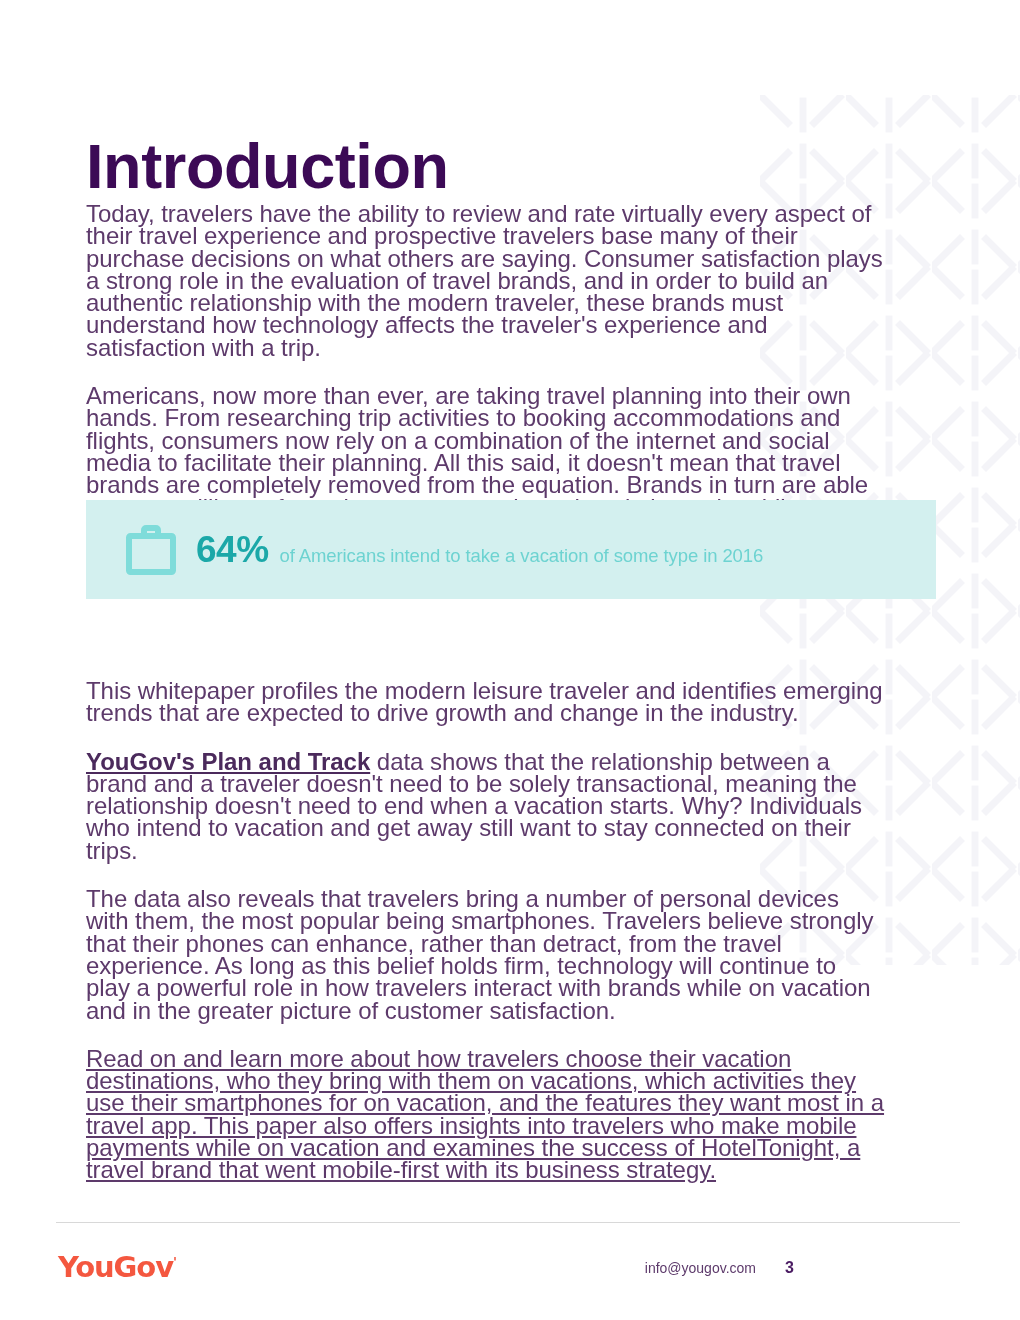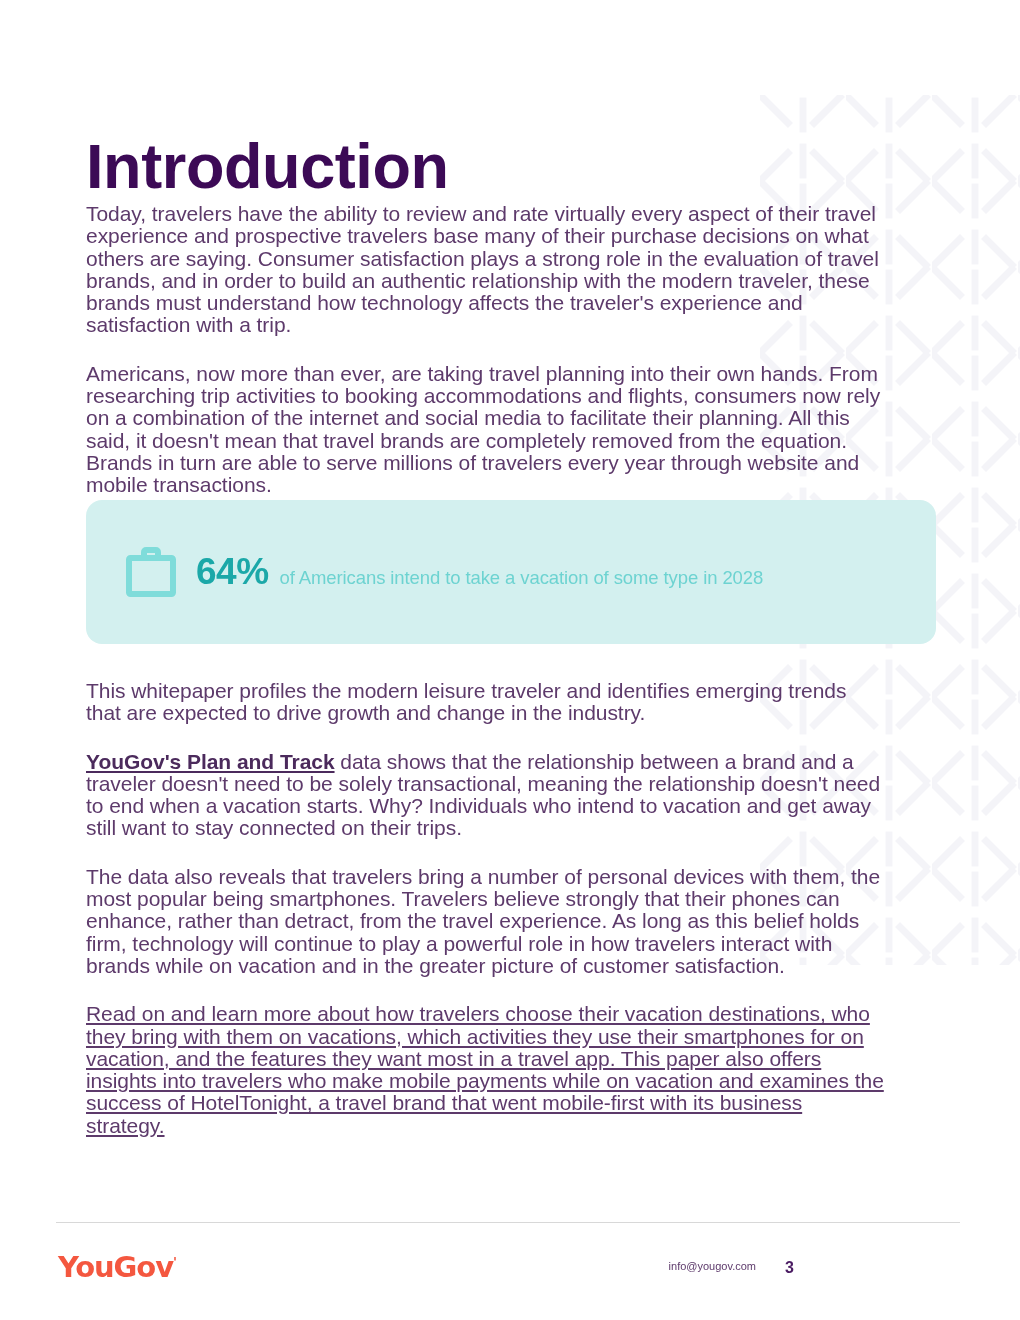--- a/index.html
+++ b/index.html
@@ -43,21 +43,21 @@
 
   
   .content {
     position: absolute;
     left: 86px;
     top: 203px;
     width: 800px;
   }
 
   .para {
-    font-size: 21px;
+    font-size: 24px;
     line-height: 22.3px;
     color: #5d3a6b;
     margin: 0 0 26px 0;
     letter-spacing: -0.05px;
   }
 
   .para.tight {
     margin-bottom: 0;
     text-decoration: underline;
   }
@@ -68,25 +68,24 @@
     text-underline-offset: 2px;
     color: #4b2a5c;
   }
 
   
   .callout {
     position: absolute;
     left: 86px;
     top: 500px;
     width: 850px;
-    height: 144px;
+    height: 99px;
     background: #d3f0ef;
     display: flex;
     align-items: center;
-    border-radius: 16px;
   }
 
   .callout-icon {
     margin-left: 36px;
     width: 58px;
     height: 58px;
     flex: 0 0 auto;
     display: flex;
     align-items: center;
     justify-content: center;
@@ -152,21 +151,21 @@
   .logo sup {
     font-size: 13px;
     vertical-align: super;
     line-height: 0;
   }
 
   .footer-email {
     position: absolute;
     right: 92px;
     top: 12px;
-    font-size: 11px;
+    font-size: 14px;
     color: #5d3a6b;
   }
 
   .footer-page {
     position: absolute;
     right: 54px;
     top: 11px;
     font-size: 16px;
     font-weight: 700;
     color: #4b1c63;
@@ -202,21 +201,21 @@
 
   <div class="callout">
     <span class="callout-icon">
       <svg viewBox="0 0 58 58" width="58" height="58" xmlns="http://www.w3.org/2000/svg" aria-hidden="true">
         <rect x="7" y="15" width="44" height="36" rx="1.5" fill="none" stroke="#7fdcda" stroke-width="6"></rect>
         <path d="M22 15 V9 a2 2 0 0 1 2 -2 h10 a2 2 0 0 1 2 2 v6" fill="none" stroke="#7fdcda" stroke-width="6"></path>
       </svg>
     </span>
     <span class="callout-text">
       <span class="stat-value">64%</span>
-      <span class="stat-label">of Americans intend to take a vacation of some type in 2028</span>
+      <span class="stat-label">of Americans intend to take a vacation of some type in 2016</span>
     </span>
   </div>
 
   <div class="content-lower">
     <p class="para">This whitepaper profiles the modern leisure traveler and identifies emerging trends that are expected to drive growth and change in the industry.</p>
     <p class="para"><a class="link-bold" href="#">YouGov's Plan and Track</a> <span>data shows that the relationship between a brand and a traveler doesn't need to be solely transactional, meaning the relationship doesn't need to end when a vacation starts. Why? Individuals who intend to vacation and get away still want to stay connected on their trips.</span></p>
     <p class="para">The data also reveals that travelers bring a number of personal devices with them, the most popular being smartphones. Travelers believe strongly that their phones can enhance, rather than detract, from the travel experience. As long as this belief holds firm, technology will continue to play a powerful role in how travelers interact with brands while on vacation and in the greater picture of customer satisfaction.</p>
     <p class="para tight">Read on and learn more about how travelers choose their vacation destinations, who they bring with them on vacations, which activities they use their smartphones for on vacation, and the features they want most in a travel app. This paper also offers insights into travelers who make mobile payments while on vacation and examines the success of HotelTonight, a travel brand that went mobile-first with its business strategy.</p>
   </div>
 

